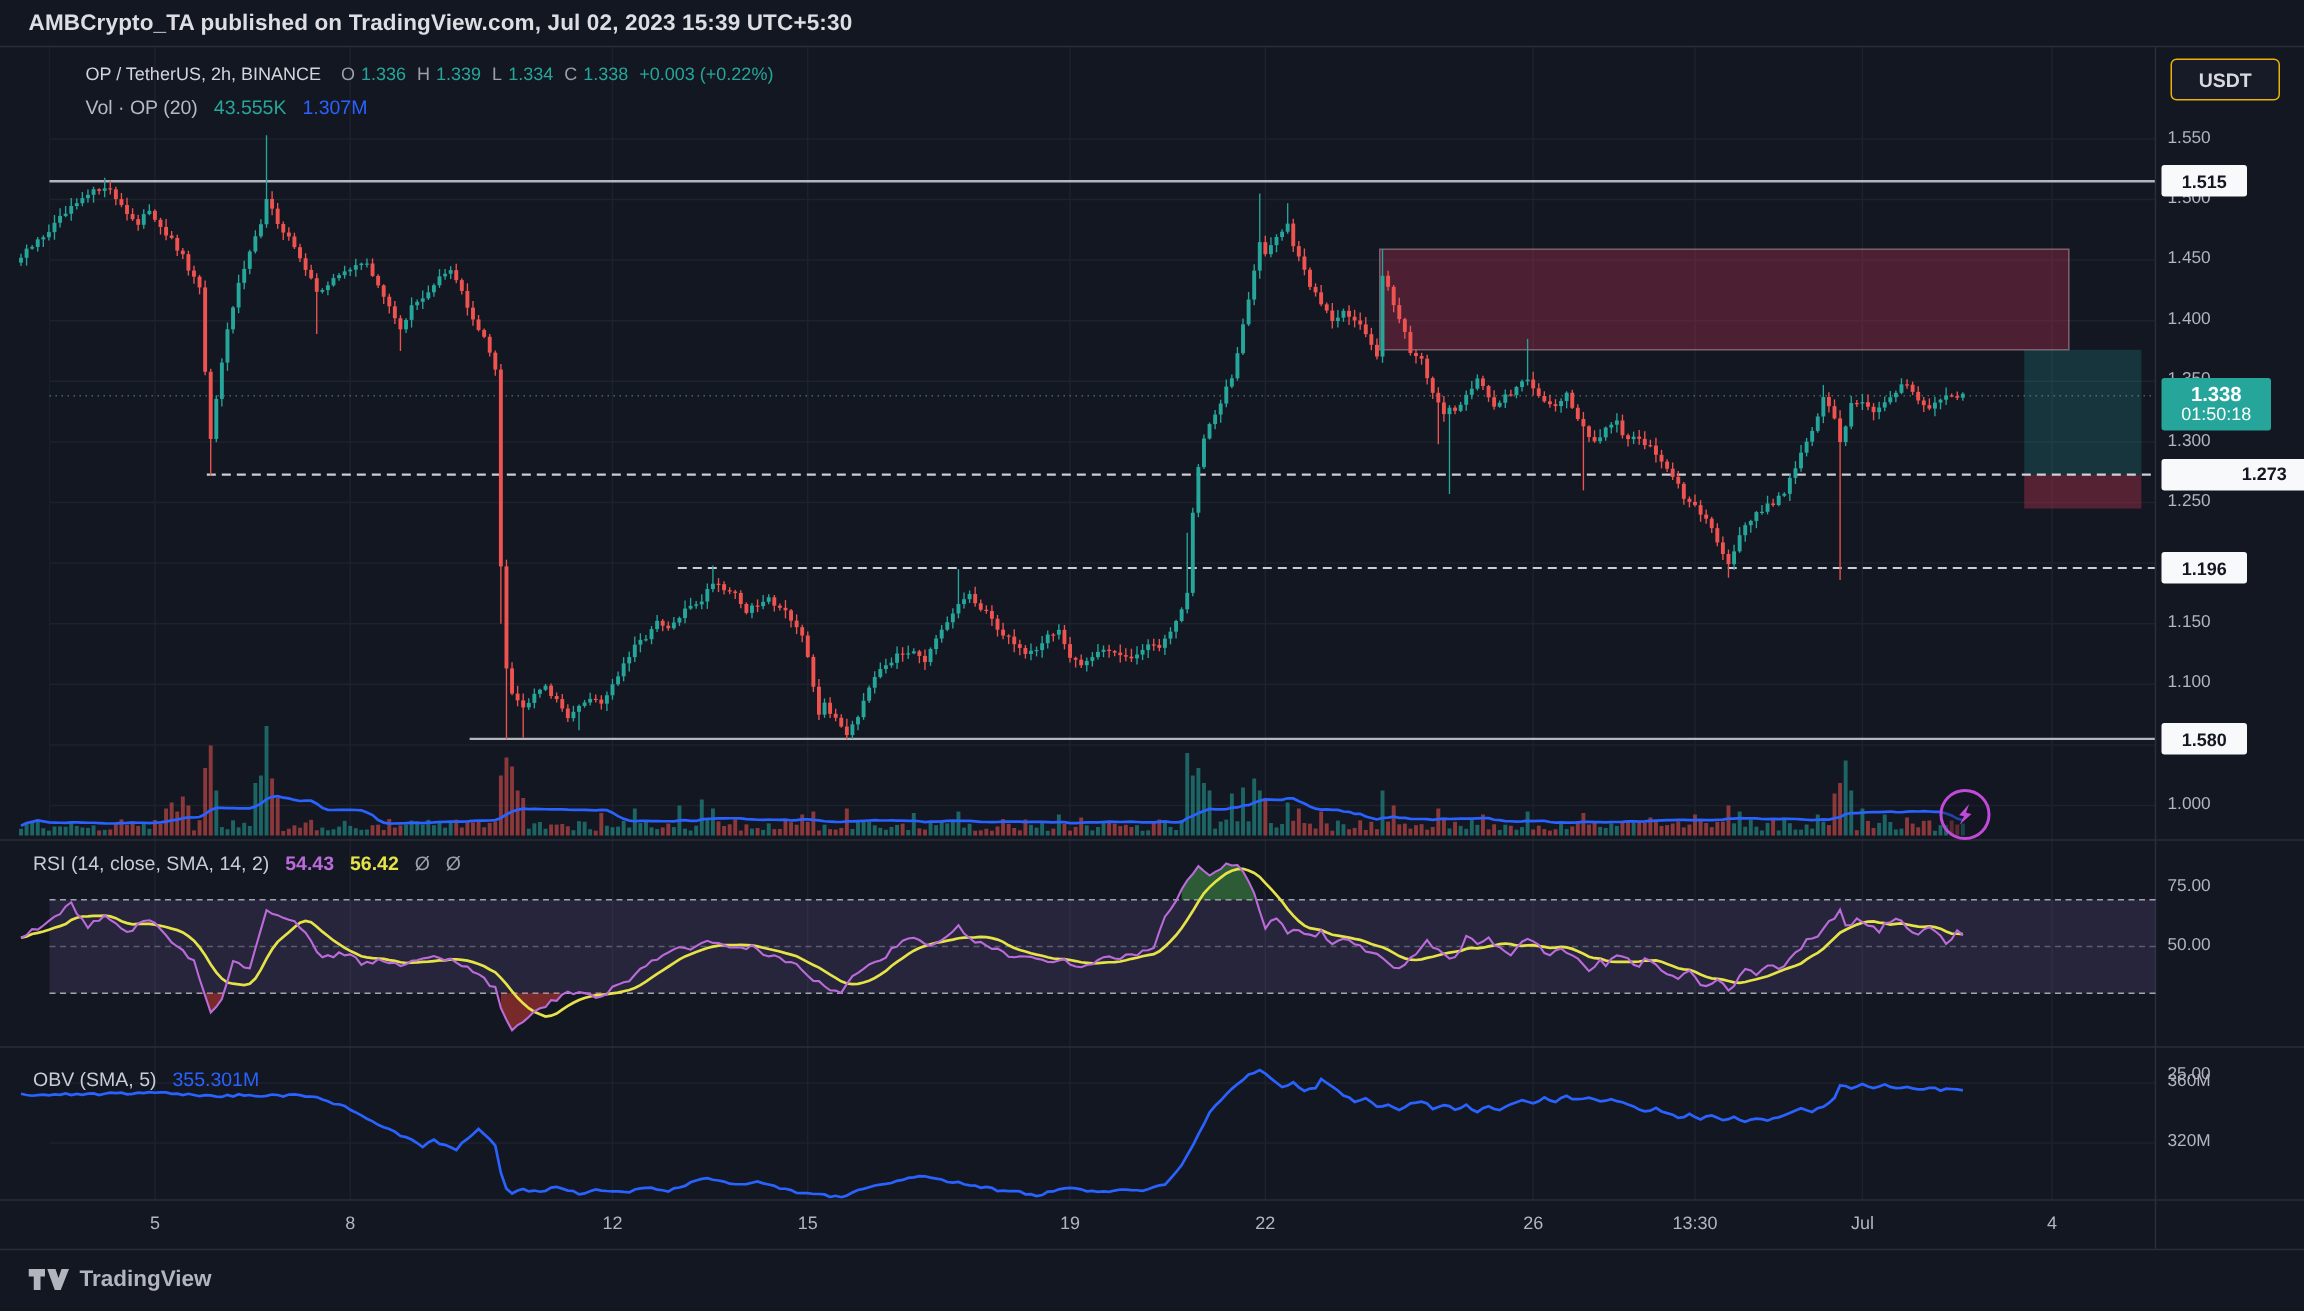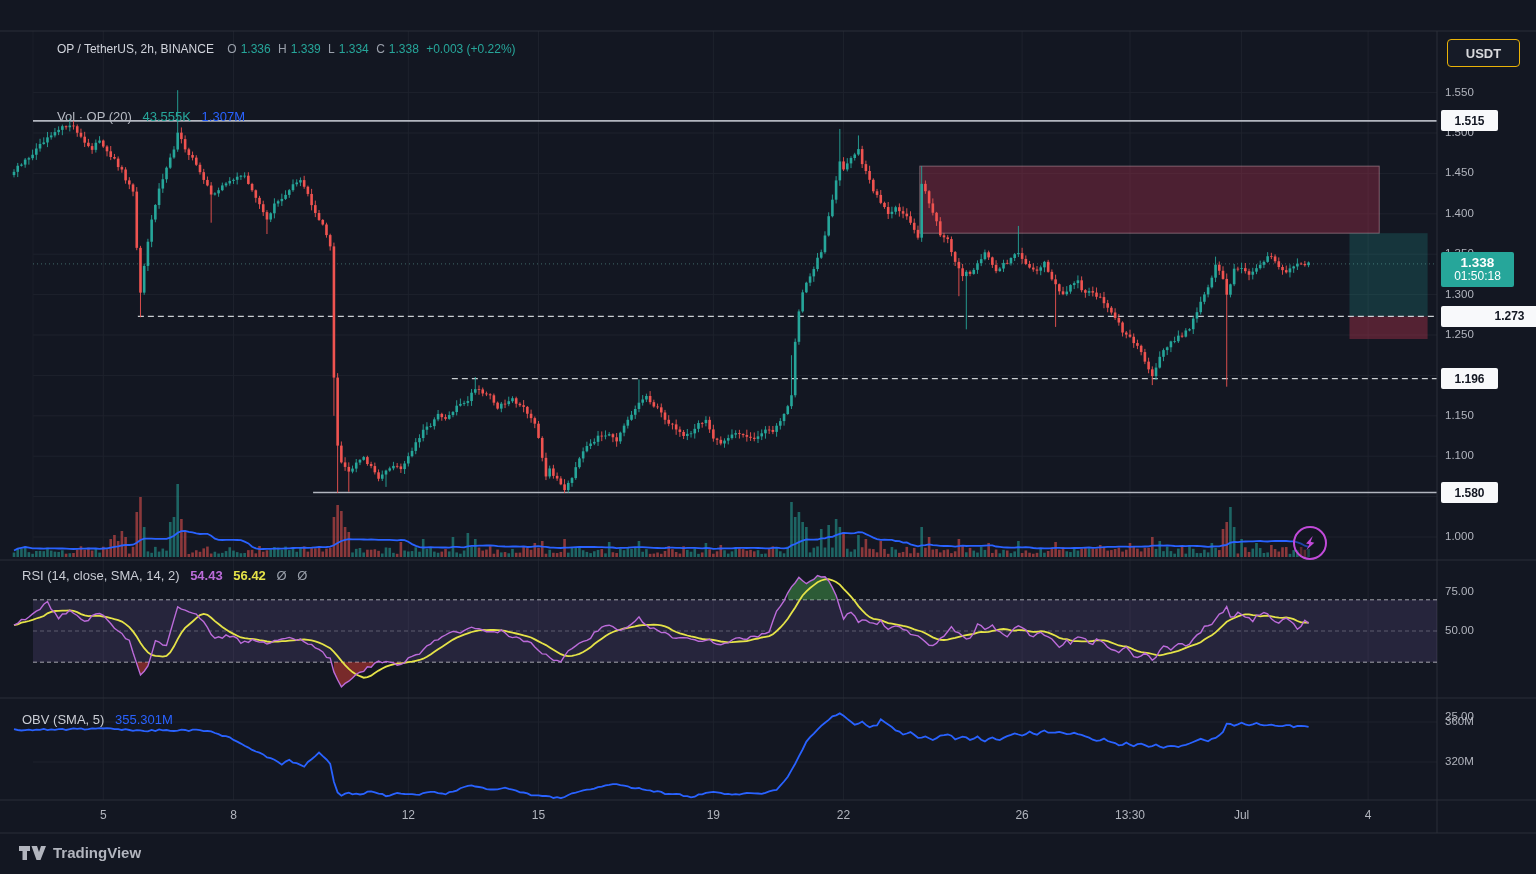--- a/index.html
+++ b/index.html
@@ -8,21 +8,21 @@
   #chart-svg{position:absolute;left:0;top:0;}
   .hdr{position:absolute;left:19px;top:7px;font-size:15px;font-weight:700;color:#dcdee3;letter-spacing:.1px;}
   .legend{position:absolute;left:57px;top:42px;font-size:12px;color:#d1d4dc;white-space:nowrap;}
   .legend span{margin-right:4px;}
   .legend .sym{margin-right:10px;}
   .grn{color:#26a69a;}
   .blu{color:#2962ff;}
   .gry{color:#9aa0ab;}
   .pur{color:#bb6bd9;font-weight:700;}
   .yel{color:#e5e348;font-weight:700;}
-  .legend2{position:absolute;left:57px;top:64px;font-size:13px;color:#b6bac3;white-space:nowrap;margin-top:45px;}
+  .legend2{position:absolute;left:57px;top:64px;font-size:13px;color:#b6bac3;white-space:nowrap;}
   .legend2 span{margin-right:7px;}
   .ind-legend{position:absolute;font-size:13px;color:#c9ccd4;white-space:nowrap;}
   .ind-legend span{margin-right:7px;}
   .axlbl{position:absolute;font-size:11.5px;color:#b2b5be;}
   .badge-white{position:absolute;left:1441px;width:57px;height:21px;background:#f8f9fb;color:#131722;
      font-size:12px;font-weight:700;border-radius:2px;display:flex;align-items:center;justify-content:center;}
   .badge-green{position:absolute;left:1441px;width:73px;height:35px;border-radius:2px;color:#fff;
      display:flex;flex-direction:column;align-items:center;justify-content:center;line-height:1.15;}
   .badge-green .p{font-size:13.5px;font-weight:700;}
   .badge-green .cd{font-size:12px;}
@@ -1167,20 +1167,21 @@
         <polygon points="333.9,662.2 333.9,671.9 337.6,679.8 341.4,686.9 345.1,683.4 348.8,681.2 352.5,678.0 356.2,674.2 360.0,672.2 363.7,671.4 367.4,666.8 371.1,667.2 374.8,663.1 374.8,662.2" fill="rgba(244,67,54,0.45)"></polygon>
         <polygon points="393.4,662.2 393.4,662.9 397.2,665.2 400.9,664.3 404.6,662.7 404.6,662.2" fill="rgba(244,67,54,0.45)"></polygon>
         <polyline fill="none" stroke="#e5e348" stroke-width="1.8" points="14.0,625.2 17.7,624.3 21.4,622.7 25.2,621.9 28.9,621.0 32.6,619.8 36.3,618.5 40.0,617.4 43.8,616.0 47.5,613.3 51.2,611.8 54.9,611.0 58.6,610.9 62.4,610.6 66.1,610.6 69.8,610.4 73.5,610.9 77.2,612.1 81.0,614.1 84.7,615.4 88.4,616.2 92.1,615.9 95.8,615.9 99.6,615.9 103.3,616.5 107.0,617.2 110.7,618.0 114.4,619.1 118.2,620.1 121.9,621.6 125.6,624.1 129.3,627.1 133.0,631.4 136.8,636.8 140.5,643.0 144.2,648.2 147.9,652.4 151.6,655.0 155.4,655.8 159.1,656.2 162.8,656.7 166.5,655.9 170.2,652.4 174.0,646.3 177.7,639.1 181.4,632.8 185.1,627.9 188.8,624.7 192.6,621.5 196.3,618.1 200.0,615.1 203.7,613.9 207.4,614.8 211.2,617.8 214.9,621.1 218.6,624.0 222.3,627.0 226.0,629.4 229.8,631.9 233.5,633.9 237.2,635.7 240.9,637.5 244.6,638.2 248.4,638.7 252.1,639.0 255.8,639.3 259.5,640.1 263.2,640.6 267.0,641.5 270.7,642.0 274.4,641.7 278.1,641.6 281.8,641.2 285.6,641.1 289.3,640.7 293.0,640.3 296.7,640.2 300.4,639.6 304.2,639.5 307.9,639.9 311.6,640.4 315.3,641.4 319.0,642.6 322.8,644.2 326.5,646.3 330.2,648.2 333.9,651.9 337.6,656.1 341.4,660.9 345.1,665.2 348.8,668.9 352.5,672.1 356.2,674.5 360.0,676.2 363.7,677.7 367.4,677.1 371.1,675.7 374.8,673.1 378.6,670.6 382.3,668.5 386.0,666.7 389.7,665.3 393.4,664.3 397.2,663.6 400.9,663.3 404.6,662.8 408.3,662.2 412.0,661.7 415.8,660.8 419.5,660.0 423.2,658.7 426.9,656.8 430.6,654.4 434.4,651.8 438.1,649.2 441.8,646.9 445.5,644.5 449.2,642.1 453.0,639.6 456.7,637.6 460.4,636.2 464.1,634.7 467.8,633.4 471.6,632.0 475.3,631.1 479.0,630.4 482.7,630.0 486.4,630.1 490.2,630.0 493.9,629.9 497.6,630.1 501.3,630.3 505.0,630.9 508.8,631.8 512.5,632.7 516.2,633.5 519.9,634.3 523.6,635.4 527.4,636.4 531.1,637.5 534.8,639.4 538.5,641.4 542.2,643.3 546.0,645.1 549.7,647.4 553.4,649.8 557.1,651.9 560.8,654.2 564.6,655.7 568.3,656.1 572.0,655.9 575.7,655.0 579.4,653.8 583.2,652.0 586.9,649.8 590.6,647.3 594.3,644.0 598.0,641.3 601.8,638.7 605.5,636.1 609.2,633.8 612.9,632.0 616.6,630.7 620.4,629.6 624.1,628.5 627.8,627.9 631.5,627.1 635.2,626.4 639.0,625.5 642.7,625.1 646.4,625.0 650.1,624.9 653.8,624.6 657.6,624.8 661.3,625.4 665.0,626.4 668.7,627.9 672.4,630.2 676.2,632.0 679.9,633.3 683.6,634.3 687.3,635.5 691.0,636.4 694.8,637.2 698.5,638.2 702.2,639.0 705.9,639.3 709.6,639.4 713.4,640.0 717.1,640.7 720.8,641.5 724.5,641.9 728.2,642.3 732.0,642.1 735.7,641.8 739.4,641.5 743.1,641.4 746.8,641.0 750.6,640.2 754.3,639.2 758.0,638.5 761.7,637.5 765.4,636.8 769.2,636.1 772.9,634.2 776.6,631.1 780.3,627.5 784.0,623.5 787.8,618.7 791.5,613.1 795.2,607.4 798.9,601.2 802.6,595.5 806.4,591.4 810.1,588.0 813.8,585.1 817.5,582.3 821.2,580.5 825.0,579.4 828.7,579.2 832.4,580.3 836.1,582.0 839.8,584.6 843.6,588.8 847.3,592.6 851.0,596.7 854.7,601.0 858.4,606.1 862.2,610.4 865.9,614.1 869.6,617.1 873.3,618.8 877.0,619.4 880.8,620.1 884.5,621.7 888.2,623.2 891.9,623.7 895.6,624.4 899.4,625.1 903.1,625.9 906.8,626.6 910.5,627.8 914.2,629.4 918.0,630.5 921.7,631.5 925.4,633.2 929.1,635.3 932.8,637.4 936.6,638.9 940.3,639.8 944.0,640.0 947.7,639.6 951.4,638.6 955.2,637.8 958.9,636.8 962.6,635.8 966.3,635.1 970.0,634.5 973.8,633.9 977.5,632.6 981.2,631.9 984.9,632.2 988.6,631.8 992.4,630.9 996.1,630.3 999.8,629.4 1003.5,629.0 1007.2,629.4 1011.0,630.3 1014.7,630.6 1018.4,630.2 1022.1,630.1 1025.8,630.7 1029.6,631.3 1033.3,631.9 1037.0,631.8 1040.7,631.2 1044.4,631.6 1048.2,632.6 1051.9,634.1 1055.6,635.8 1059.3,637.8 1063.0,638.8 1066.8,639.1 1070.5,640.3 1074.2,641.1 1077.9,641.2 1081.6,641.3 1085.4,641.3 1089.1,641.3 1092.8,641.0 1096.5,640.4 1100.2,640.4 1104.0,640.3 1107.7,641.2 1111.4,642.6 1115.1,644.0 1118.8,645.5 1122.6,646.2 1126.3,646.5 1130.0,647.8 1133.7,649.6 1137.4,651.2 1141.2,652.2 1144.9,652.6 1148.6,653.1 1152.3,654.0 1156.0,654.9 1159.8,655.3 1163.5,654.7 1167.2,653.7 1170.9,652.8 1174.6,651.8 1178.4,650.8 1182.1,649.4 1185.8,647.8 1189.5,646.4 1193.2,645.1 1197.0,643.9 1200.7,642.3 1204.4,639.6 1208.1,637.3 1211.8,635.2 1215.6,632.4 1219.3,628.9 1223.0,625.4 1226.7,621.8 1230.4,619.8 1234.2,618.0 1237.9,616.4 1241.6,615.2 1245.3,614.4 1249.0,614.3 1252.8,615.1 1256.5,615.4 1260.2,616.4 1263.9,615.9 1267.6,615.6 1271.4,616.3 1275.1,617.1 1278.8,617.7 1282.5,617.9 1286.2,617.5 1290.0,618.1 1293.7,619.1 1297.4,621.0 1301.1,622.4 1304.8,622.5 1308.6,622.7"></polyline>
         <polyline fill="none" stroke="#bb6bd9" stroke-width="1.4" points="14.0,625.2 17.7,623.4 21.4,619.4 25.2,619.7 28.9,617.0 32.6,613.9 36.3,611.1 40.0,609.5 43.8,604.3 47.5,601.5 51.2,609.3 54.9,612.7 58.6,618.7 62.4,614.0 66.1,613.8 69.8,610.1 73.5,613.3 77.2,615.5 81.0,619.1 84.7,621.3 88.4,620.5 92.1,615.6 95.8,614.0 99.6,613.5 103.3,615.3 107.0,619.5 110.7,623.5 114.4,628.3 118.2,631.0 121.9,633.4 125.6,638.7 129.3,640.2 133.0,652.5 136.8,663.9 140.5,675.0 144.2,671.2 147.9,666.0 151.6,654.1 155.4,640.7 159.1,642.0 162.8,645.0 166.5,645.5 170.2,632.5 174.0,619.4 177.7,606.8 181.4,609.2 185.1,610.1 188.8,611.9 192.6,613.1 196.3,614.1 200.0,618.6 203.7,621.8 207.4,627.3 211.2,634.5 214.9,638.2 218.6,636.8 222.3,638.2 226.0,634.9 229.8,636.9 233.5,636.3 237.2,638.3 240.9,643.3 244.6,641.2 248.4,642.4 252.1,639.4 255.8,641.0 259.5,642.1 263.2,641.8 267.0,644.0 270.7,642.9 274.4,640.5 278.1,640.2 281.8,639.0 285.6,638.4 289.3,637.4 293.0,638.7 296.7,640.3 300.4,639.1 304.2,641.8 307.9,644.1 311.6,644.4 315.3,648.0 319.0,649.4 322.8,651.9 326.5,657.4 330.2,658.0 333.9,671.9 337.6,679.8 341.4,686.9 345.1,683.4 348.8,681.2 352.5,678.0 356.2,674.2 360.0,672.2 363.7,671.4 367.4,666.8 371.1,667.2 374.8,663.1 378.6,661.1 382.3,662.8 386.0,661.4 389.7,662.1 393.4,662.9 397.2,665.2 400.9,664.3 404.6,662.7 408.3,657.8 412.0,656.4 415.8,654.8 419.5,654.2 423.2,649.8 426.9,645.8 430.6,644.1 434.4,640.3 438.1,639.9 441.8,636.9 445.5,635.0 449.2,632.9 453.0,631.4 456.7,632.0 460.4,633.1 464.1,630.7 467.8,628.7 471.6,627.2 475.3,628.6 479.0,628.7 482.7,630.0 486.4,631.7 490.2,631.7 493.9,631.6 497.6,632.8 501.3,630.0 505.0,632.8 508.8,636.5 512.5,637.6 516.2,636.9 519.9,638.4 523.6,641.5 527.4,641.3 531.1,642.7 534.8,646.9 538.5,650.5 542.2,653.9 546.0,654.1 549.7,657.5 553.4,660.2 557.1,660.4 560.8,661.9 564.6,655.9 568.3,650.7 572.0,648.6 575.7,645.9 579.4,643.0 583.2,641.4 586.9,640.3 590.6,638.4 594.3,632.1 598.0,631.1 601.8,627.1 605.5,625.7 609.2,625.2 612.9,626.7 616.6,629.3 620.4,630.5 624.1,628.6 627.8,626.8 631.5,624.1 635.2,621.0 639.0,616.8 642.7,622.4 646.4,625.3 650.1,628.4 653.8,627.9 657.6,630.4 661.3,632.6 665.0,632.4 668.7,634.4 672.4,637.9 676.2,638.2 679.9,637.6 683.6,637.7 687.3,637.9 691.0,639.1 694.8,639.8 698.5,641.3 702.2,641.4 705.9,640.3 709.6,639.3 713.4,643.0 717.1,644.3 720.8,644.8 724.5,643.3 728.2,642.9 732.0,640.0 735.7,638.1 739.4,637.6 743.1,639.0 746.8,639.4 750.6,636.4 754.3,636.2 758.0,637.0 761.7,633.7 765.4,633.5 769.2,632.0 772.9,621.0 776.6,611.1 780.3,606.4 784.0,600.8 787.8,592.8 791.5,586.9 795.2,582.7 798.9,577.4 802.6,580.7 806.4,583.7 810.1,581.2 813.8,579.5 817.5,575.6 821.2,577.0 825.0,576.7 828.7,581.0 832.4,587.6 836.1,595.4 839.8,607.5 843.6,619.1 847.3,613.8 851.0,612.3 854.7,616.0 858.4,622.4 862.2,619.9 865.9,620.2 869.6,622.6 873.3,623.1 877.0,624.4 880.8,620.1 884.5,626.3 888.2,629.4 891.9,627.2 895.6,625.9 899.4,626.7 903.1,629.5 906.8,630.3 910.5,634.4 914.2,635.1 918.0,635.9 921.7,638.7 925.4,641.9 929.1,645.2 932.8,645.5 936.6,643.1 940.3,638.4 944.0,636.2 947.7,631.5 951.4,626.7 955.2,631.7 958.9,632.9 962.6,636.0 966.3,639.1 970.0,638.1 973.8,633.2 977.5,623.9 981.2,625.7 984.9,629.4 988.6,627.7 992.4,625.0 996.1,630.1 999.8,631.5 1003.5,634.5 1007.2,636.9 1011.0,632.0 1014.7,627.8 1018.4,625.9 1022.1,627.6 1025.8,629.8 1029.6,635.4 1033.3,636.8 1037.0,633.6 1040.7,632.3 1044.4,635.3 1048.2,636.9 1051.9,639.0 1055.6,643.2 1059.3,647.4 1063.0,644.7 1066.8,639.8 1070.5,644.1 1074.2,639.2 1077.9,636.9 1081.6,637.6 1085.4,638.9 1089.1,643.2 1092.8,644.5 1096.5,638.9 1100.2,640.5 1104.0,643.0 1107.7,647.1 1111.4,649.5 1115.1,650.5 1118.8,652.6 1122.6,649.0 1126.3,647.0 1130.0,651.2 1133.7,656.7 1137.4,657.4 1141.2,655.9 1144.9,653.1 1148.6,655.6 1152.3,660.3 1156.0,657.3 1159.8,650.4 1163.5,646.0 1167.2,647.0 1170.9,650.0 1174.6,646.5 1178.4,643.7 1182.1,643.7 1185.8,646.0 1189.5,644.1 1193.2,639.0 1197.0,634.9 1200.7,632.7 1204.4,626.2 1208.1,625.7 1211.8,624.4 1215.6,619.1 1219.3,614.1 1223.0,612.4 1226.7,606.5 1230.4,616.9 1234.2,616.7 1237.9,612.2 1241.6,614.7 1245.3,617.1 1249.0,617.7 1252.8,621.7 1256.5,615.4 1260.2,614.9 1263.9,612.5 1267.6,613.8 1271.4,618.8 1275.1,621.7 1278.8,623.1 1282.5,619.7 1286.2,618.1 1290.0,620.7 1293.7,623.8 1297.4,629.3 1301.1,626.2 1304.8,620.2 1308.6,623.4"></polyline>
       </g>
       <g clip-path="url(#clipObv)">
         <polyline fill="none" stroke="#2962ff" stroke-width="1.8" points="14.0,729.2 17.7,730.0 21.4,730.5 25.2,730.1 28.9,729.7 32.6,730.3 36.3,729.6 40.0,729.9 43.8,728.9 47.5,730.1 51.2,729.3 54.9,729.9 58.6,729.1 62.4,728.9 66.1,730.0 69.8,729.2 73.5,728.4 77.2,728.8 81.0,728.4 84.7,729.6 88.4,729.2 92.1,728.4 95.8,728.7 99.6,728.1 103.3,728.5 107.0,728.2 110.7,728.3 114.4,729.2 118.2,729.1 121.9,730.0 125.6,729.2 129.3,730.0 133.0,730.8 136.8,730.1 140.5,730.3 144.2,731.1 147.9,731.3 151.6,729.9 155.4,731.0 159.1,729.5 162.8,730.4 166.5,730.0 170.2,730.8 174.0,731.0 177.7,730.6 181.4,729.7 185.1,730.0 188.8,731.0 192.6,729.7 196.3,729.6 200.0,730.1 203.7,731.1 207.4,731.0 211.2,731.4 214.9,733.0 218.6,734.2 222.3,736.0 226.0,736.2 229.8,737.3 233.5,739.9 237.2,741.6 240.9,743.6 244.6,745.8 248.4,747.6 252.1,749.9 255.8,751.5 259.5,752.7 263.2,754.4 267.0,757.4 270.7,758.1 274.4,759.7 278.1,762.0 281.8,764.7 285.6,761.6 289.3,759.8 293.0,762.6 296.7,763.2 300.4,764.9 304.2,766.7 307.9,762.0 311.6,759.3 315.3,756.1 319.0,752.6 322.8,756.2 326.5,759.5 330.2,763.8 333.9,781.8 337.6,792.4 341.4,795.7 345.1,793.7 348.8,792.6 352.5,794.3 356.2,793.7 360.0,794.5 363.7,793.9 367.4,791.7 371.1,791.3 374.8,792.4 378.6,793.7 382.3,794.0 386.0,796.2 389.7,795.6 393.4,794.2 397.2,793.0 400.9,793.7 404.6,794.0 408.3,794.2 412.0,794.2 415.8,794.6 419.5,794.9 423.2,793.0 426.9,792.3 430.6,791.9 434.4,791.8 438.1,793.1 441.8,793.5 445.5,794.4 449.2,792.2 453.0,791.7 456.7,790.6 460.4,788.2 464.1,787.0 467.8,785.9 471.6,785.4 475.3,786.5 479.0,787.0 482.7,787.7 486.4,789.1 490.2,789.5 493.9,789.5 497.6,789.4 501.3,788.5 505.0,787.6 508.8,788.9 512.5,789.7 516.2,790.6 519.9,792.4 523.6,792.5 527.4,793.4 531.1,795.3 534.8,795.4 538.5,795.4 542.2,796.0 546.0,796.0 549.7,796.3 553.4,798.0 557.1,797.2 560.8,798.2 564.6,797.0 568.3,795.0 572.0,793.3 575.7,792.6 579.4,791.5 583.2,790.3 586.9,789.7 590.6,789.3 594.3,788.7 598.0,787.2 601.8,786.6 605.5,785.3 609.2,784.9 612.9,784.1 616.6,784.2 620.4,785.1 624.1,785.7 627.8,786.3 631.5,788.0 635.2,788.4 639.0,788.0 642.7,789.5 646.4,790.2 650.1,790.4 653.8,791.9 657.6,791.2 661.3,791.9 665.0,794.1 668.7,793.8 672.4,794.1 676.2,794.0 679.9,794.2 683.6,796.2 687.3,796.1 691.0,797.4 694.8,796.7 698.5,794.4 702.2,794.3 705.9,792.9 709.6,792.3 713.4,791.9 717.1,792.3 720.8,792.9 724.5,794.2 728.2,793.9 732.0,794.6 735.7,794.2 739.4,794.6 743.1,793.7 746.8,793.0 750.6,793.1 754.3,793.4 758.0,793.5 761.7,793.9 765.4,792.8 769.2,791.3 772.9,790.3 776.6,789.8 780.3,785.7 784.0,781.5 787.8,776.7 791.5,770.1 795.2,763.7 798.9,756.3 802.6,749.5 806.4,741.6 810.1,737.2 813.8,733.7 817.5,729.6 821.2,725.9 825.0,722.7 828.7,719.9 832.4,716.3 836.1,715.3 839.8,713.4 843.6,715.8 847.3,718.9 851.0,721.8 854.7,724.7 858.4,723.7 862.2,721.5 865.9,724.9 869.6,727.3 873.3,725.7 877.0,725.4 880.8,719.3 884.5,722.0 888.2,724.4 891.9,727.0 895.6,730.4 899.4,731.6 903.1,734.6 906.8,733.5 910.5,732.1 914.2,734.7 918.0,737.8 921.7,737.6 925.4,736.4 929.1,738.3 932.8,740.0 936.6,738.1 940.3,735.6 944.0,735.1 947.7,734.5 951.4,735.7 955.2,739.4 958.9,738.0 962.6,736.7 966.3,737.4 970.0,739.9 973.8,738.7 977.5,736.4 981.2,739.7 984.9,741.4 988.6,738.8 992.4,737.5 996.1,739.3 999.8,740.1 1003.5,737.9 1007.2,736.2 1011.0,734.9 1014.7,733.4 1018.4,734.5 1022.1,735.5 1025.8,734.2 1029.6,731.5 1033.3,733.6 1037.0,734.7 1040.7,732.0 1044.4,730.5 1048.2,732.7 1051.9,732.7 1055.6,732.5 1059.3,731.8 1063.0,732.8 1066.8,734.2 1070.5,733.8 1074.2,732.8 1077.9,734.1 1081.6,734.8 1085.4,736.3 1089.1,737.6 1092.8,739.7 1096.5,740.9 1100.2,740.4 1104.0,738.6 1107.7,741.0 1111.4,742.1 1115.1,743.1 1118.8,745.3 1122.6,744.8 1126.3,742.5 1130.0,744.7 1133.7,746.3 1137.4,744.2 1141.2,743.6 1144.9,745.1 1148.6,746.8 1152.3,746.1 1156.0,744.5 1159.8,746.6 1163.5,747.9 1167.2,746.4 1170.9,745.8 1174.6,746.1 1178.4,747.1 1182.1,745.5 1185.8,744.9 1189.5,743.5 1193.2,742.0 1197.0,740.4 1200.7,738.8 1204.4,740.2 1208.1,741.3 1211.8,738.8 1215.6,737.9 1219.3,735.3 1223.0,731.9 1226.7,723.6 1230.4,724.0 1234.2,725.7 1237.9,724.3 1241.6,722.7 1245.3,724.4 1249.0,725.4 1252.8,724.3 1256.5,722.9 1260.2,724.6 1263.9,725.4 1267.6,725.2 1271.4,724.6 1275.1,725.6 1278.8,726.2 1282.5,726.2 1286.2,725.2 1290.0,725.2 1293.7,727.2 1297.4,725.8 1301.1,726.0 1304.8,726.2 1308.6,726.9"></polyline>
       </g>
     </svg>
 
+  <div class="hdr">AMBCrypto_TA published on TradingView.com, Jul 02, 2023 15:39 UTC+5:30</div>
 
   <div class="legend">
     <span class="sym">OP / TetherUS, 2h, BINANCE</span>
     <span class="gry">O</span><span class="grn">1.336</span>
     <span class="gry">H</span><span class="grn">1.339</span>
     <span class="gry">L</span><span class="grn">1.334</span>
     <span class="gry">C</span><span class="grn">1.338</span>
     <span class="grn">+0.003 (+0.22%)</span>
   </div>
   <div class="legend2">

